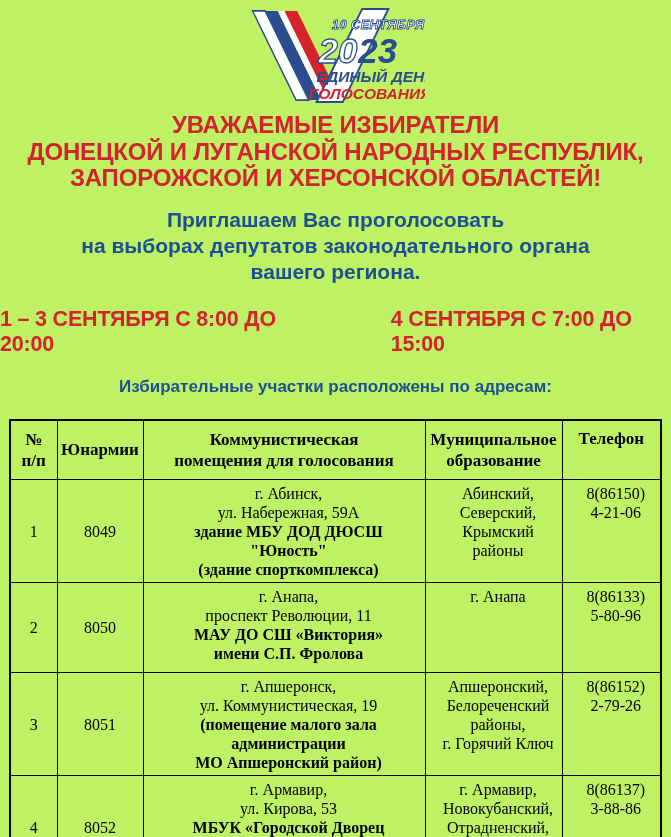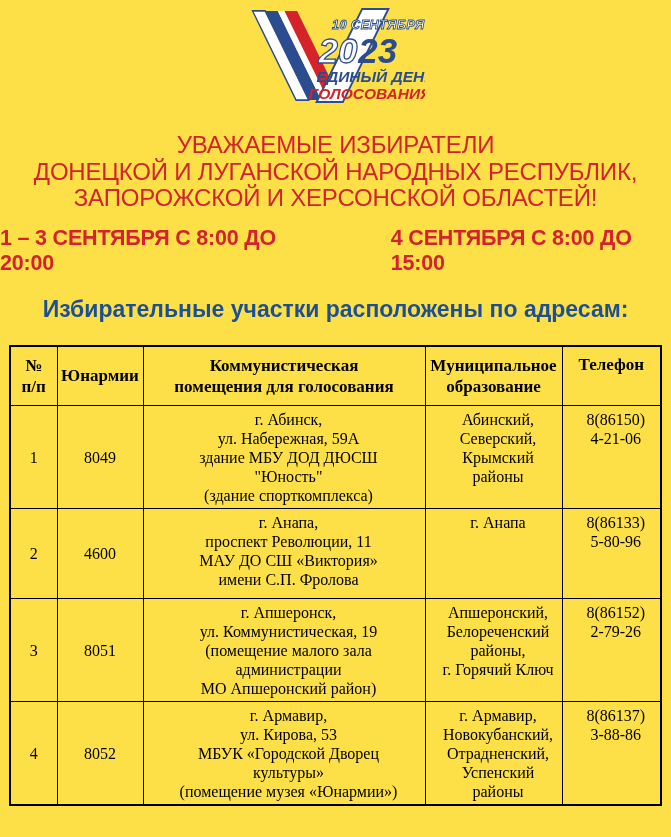--- a/index.html
+++ b/index.html
@@ -1,59 +1,59 @@
 <!DOCTYPE html>
 <html><head>
 <meta charset="utf-8">
 <style>
   * { margin: 0; padding: 0; box-sizing: border-box; }
   body { background: #ffffff; font-family: "Liberation Sans", sans-serif; }
   .page {
     position: relative;
     width: 671px; height: 837px;
-    background: #fde047;
+    background: #bef264;
     overflow: hidden;
   }
   .logo-wrap { width: 100%; text-align: center; padding-top: 7px; }
   .logo-wrap svg { display: inline-block; }
 
   .appeal {
-    margin-top: 24px;
+    margin-top: 4px;
     text-align: center;
     color: #d32230;
     font-size: 24px;
     line-height: 26.5px;
-    font-weight: normal;
+    font-weight: bold;
     letter-spacing: -0.2px;
     white-space: pre-line;
   }
   .invite {
     margin-top: 15px;
     text-align: center;
     color: #1d4f96;
     font-size: 21px;
     line-height: 26px;
     font-weight: bold;
     white-space: pre-line;
   }
   .schedule {
-    margin-top: 14px;
+    margin-top: 22px;
     display: flex;
     justify-content: center;
     gap: 78px;
     color: #d32230;
     font-size: 21.5px;
     font-weight: bold;
     letter-spacing: -0.2px;
   }
   .stations {
     margin-top: 20px;
     text-align: center;
     color: #1d4f96;
-    font-size: 23px;
+    font-size: 17px;
     font-weight: bold;
   }
 
   table.stations-table {
     margin: 22px auto 0;
     width: 651px;
     border-collapse: collapse;
     table-layout: fixed;
     font-family: "Liberation Serif", serif;
     color: #000;
@@ -74,21 +74,21 @@
   }
   .stations-table th.v-top { vertical-align: top; }
   .stations-table td {
     font-size: 16px;
     line-height: 19px;
     vertical-align: middle;
     padding: 3px 2px;
   }
   .stations-table td.v-top { vertical-align: top; padding-top: 4px; padding-left: 11px; }
   .prelines { white-space: pre-line; }
-  .b { font-weight: normal; }
+  .b { font-weight: bold; }
   tr.r-head   { height: 60px; }
   tr.r-1 { height: 102px; }
   tr.r-2 { height: 90px; }
   tr.r-3 { height: 94px; }
   tr.r-4 { height: 93px; }
 </style>
 </head>
 <body>
 
 <div class="page">
@@ -112,24 +112,27 @@
         <text x="70" y="77" font-size="16" fill="#2b4d8f">ЕДИНЫЙ ДЕНЬ</text>
         <text x="62" y="95" font-size="16" fill="#d5232c">ГОЛОСОВАНИЯ</text>
       </g>
     </svg>
   </div>
 
   <h1 class="appeal">УВАЖАЕМЫЕ ИЗБИРАТЕЛИ
 ДОНЕЦКОЙ И ЛУГАНСКОЙ НАРОДНЫХ РЕСПУБЛИК,
 ЗАПОРОЖСКОЙ И ХЕРСОНСКОЙ ОБЛАСТЕЙ!</h1>
 
+  <div class="invite">Приглашаем Вас проголосовать
+на выборах депутатов законодательного органа
+вашего региона.</div>
 
   <div class="schedule">
     <span>1 – 3 СЕНТЯБРЯ С 8:00 ДО 20:00</span>
-    <span>4 СЕНТЯБРЯ С 8:00 ДО 15:00</span>
+    <span>4 СЕНТЯБРЯ С 7:00 ДО 15:00</span>
   </div>
 
   <h2 class="stations">Избирательные участки расположены по адресам:</h2>
 
   <table class="stations-table">
     <colgroup>
       <col style="width:47px">
         <col style="width:86px">
         <col style="width:282px">
         <col style="width:137px">
@@ -160,21 +163,21 @@
         </td>
         <td class="v-top prelines">Абинский,
 Северский,
 Крымский
 районы</td>
         <td class="v-top prelines">8(86150)
 4-21-06</td>
       </tr>
       <tr class="r-2">
         <td>2</td>
-        <td>4600</td>
+        <td>8050</td>
         <td class="v-top">
           <div class="prelines">г. Анапа,
 проспект Революции, 11</div>
           <div class="prelines b">МАУ ДО СШ «Виктория»
 имени С.П. Фролова</div>
         </td>
         <td class="v-top prelines">г. Анапа</td>
         <td class="v-top prelines">8(86133)
 5-80-96</td>
       </tr>

